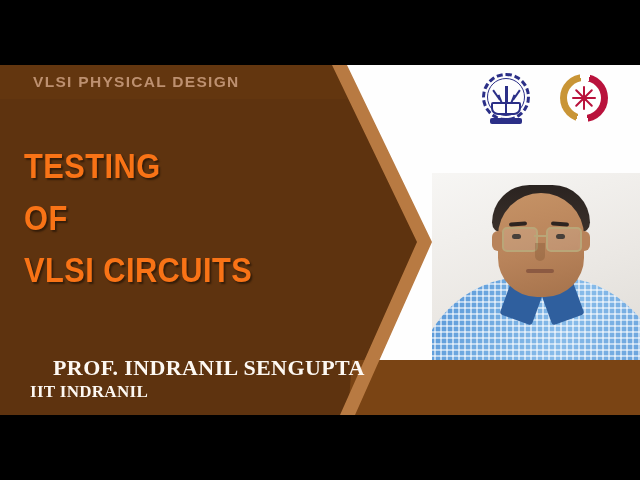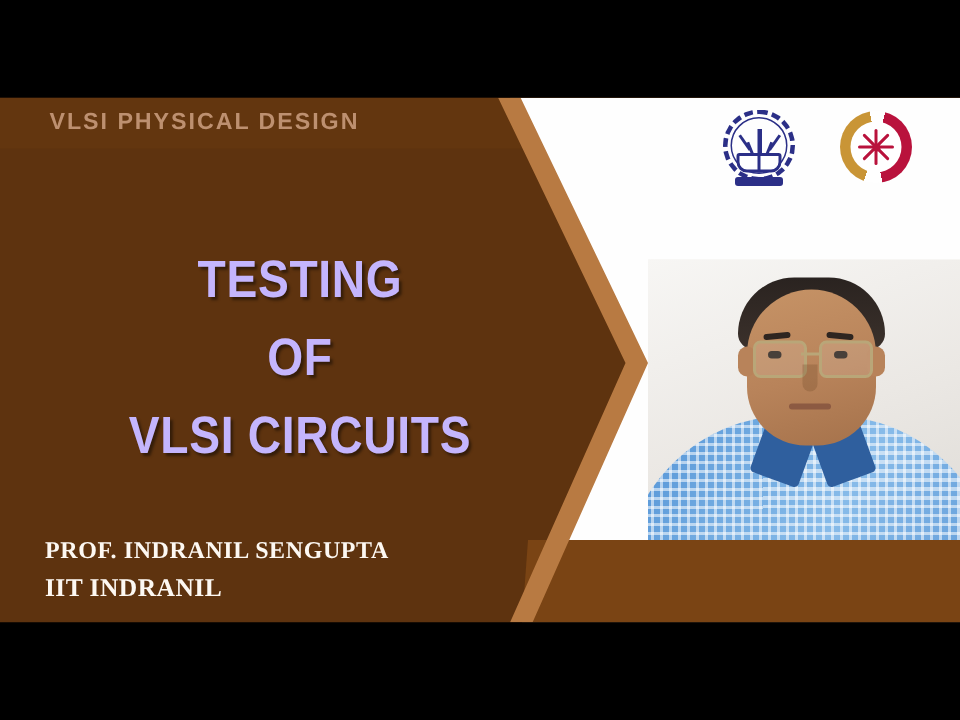--- a/index.html
+++ b/index.html
@@ -118,30 +118,30 @@
   .np-star{position:absolute;left:13px;top:12px;width:30px;height:30px;}
   .np-pet{position:absolute;left:14px;top:3px;width:2px;height:24px;
      background:#b9123c;transform-origin:center center;border-radius:2px;}
   .np-core{position:absolute;left:26px;top:25px;width:5px;height:5px;border-radius:50%;
      background:#b9123c;}
 
   
   #kicker{position:absolute;left:33px;top:8px;z-index:20;
      font-size:15.5px;font-weight:bold;letter-spacing:1.3px;color:#bd9070;}
 
-  #title{position:absolute;left:0;top:96px;width:400px;z-index:20;
-     text-align:center;color:#c4b5fd;}
+  #title{position:absolute;left:0;top:75px;width:400px;z-index:20;
+     text-align:left;color:#f97316;}
   #title .line{font-size:35px;line-height:52px;font-weight:bold;
      letter-spacing:.5px;
      transform:scaleX(.88);transform-origin:center;
      text-shadow:2px 2px 2px rgba(0,0,0,.45);}
 
   #presenter{position:absolute;left:30px;top:290px;z-index:20;color:#fdf8f2;
      font-family:"Liberation Serif",serif;}
-  #presenter .name{font-size:16px;font-weight:bold;letter-spacing:.4px;line-height:26px;}
+  #presenter .name{font-size:22px;font-weight:bold;letter-spacing:.4px;line-height:26px;margin-left:23px;}
   #presenter .affil{font-size:17px;font-weight:bold;letter-spacing:.3px;line-height:22px;}
 </style>
 </head>
 <body>
 
 <div id="slide">
 
   <div class="bar top"></div>
 
   <div id="stage">

